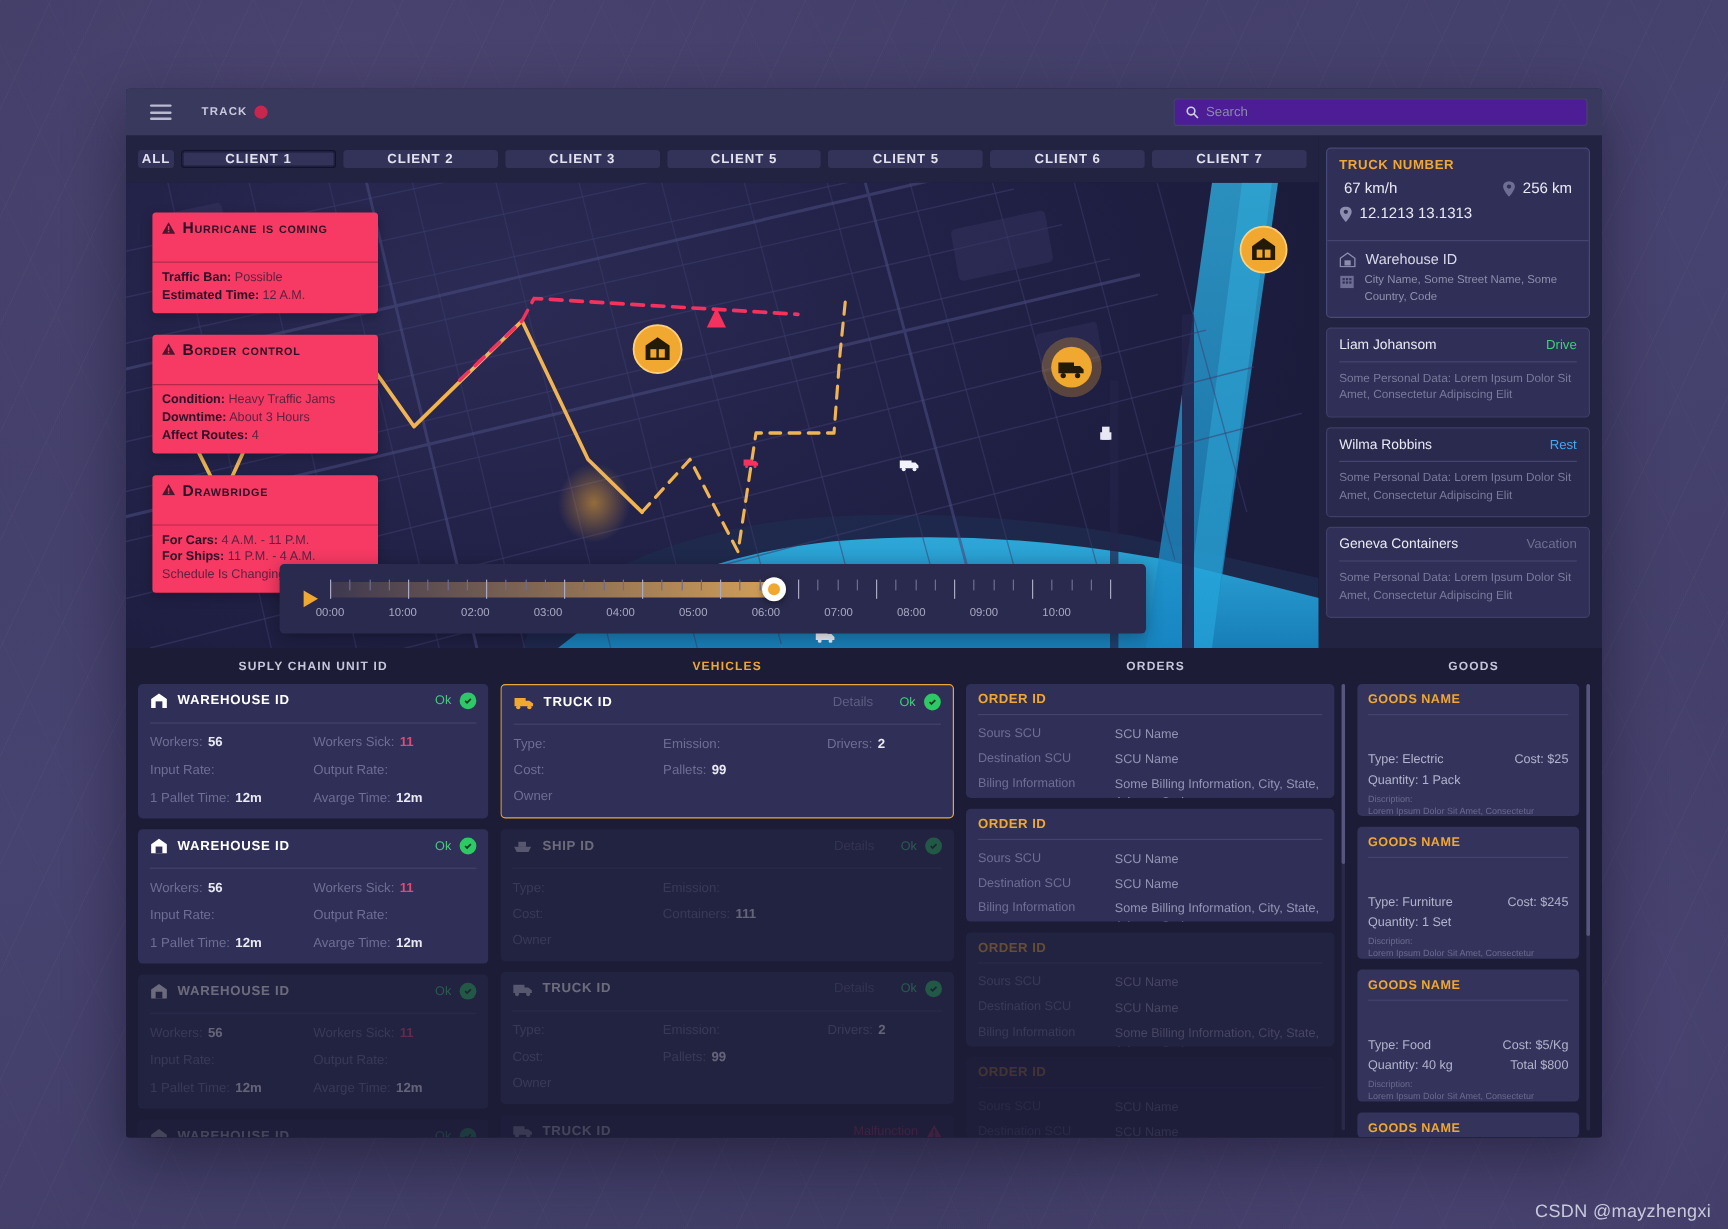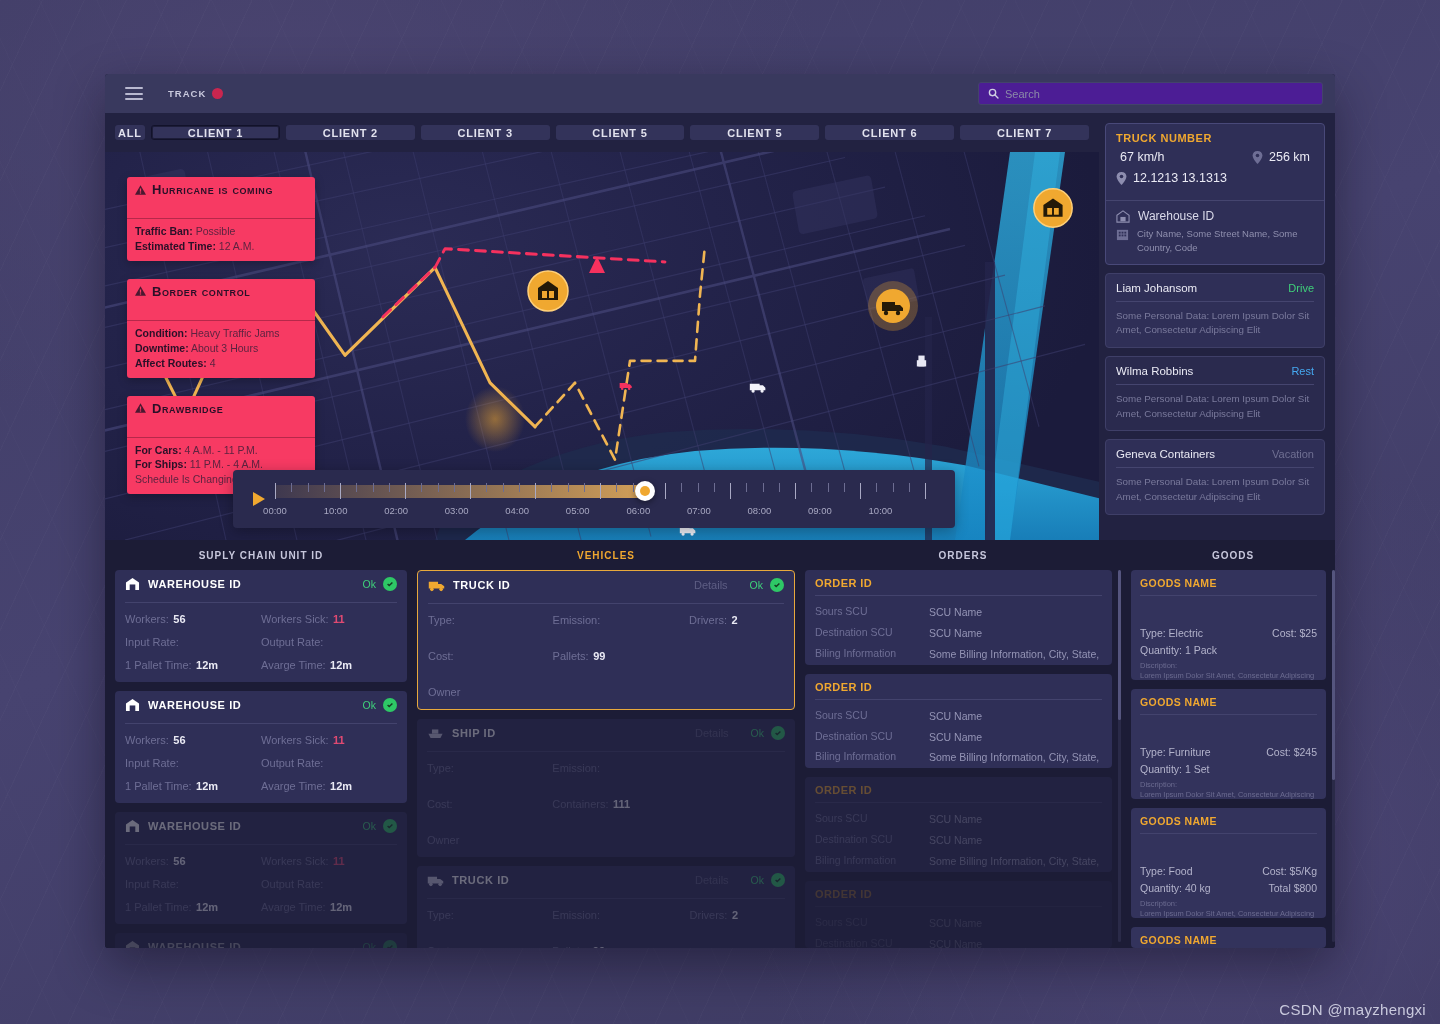--- a/index.html
+++ b/index.html
@@ -159,21 +159,21 @@
   .driver-name { color:#eaeaf4; font-size:11.5px; }
   .driver-status { font-size:11px; }
   .status-drive { color:#3fd07a; }
   .status-rest { color:#45a8f0; }
   .status-vacation { color:#6f6f92; }
   .driver-desc { color:#7a7a9c; font-size:9.8px; line-height:1.5; }
 
   
   .panels {
     flex:0 0 408px; height:408px;
-    display:flex; gap:10px; padding:8px 0 0 10px;
+    display:flex; gap:10px; padding:8px 10px 0 10px;
     background:#1c1c36; overflow:hidden;
   }
   .panel { display:flex; flex-direction:column; min-width:0; position:relative; }
   .panel.scu { flex:0 0 292px; }
   .panel.veh { flex:0 0 378px; }
   .panel.ord { flex:0 0 316px; }
   .panel.goods { flex:1; }
   .panel-title {
     text-align:center; font-size:10px; font-weight:bold; letter-spacing:1px;
     color:#c7c7dc; padding:2px 0 9px 0;
@@ -187,21 +187,21 @@
   .card.highlight { border:1px solid #e8a93c; }
   .card-head { display:flex; align-items:center; gap:8px; padding:7px 10px; }
   .card-head .hid { color:#ffffff; font-size:11px; font-weight:bold; letter-spacing:0.6px; }
   .card-head .details { color:#5e5e84; font-size:11px; margin-left:auto; }
   .card-head .status { margin-left:auto; display:flex; align-items:center; gap:7px; font-size:10.5px; color:#3fd07a; }
   .card-head .status.after-details { margin-left:14px; }
   .check-badge { width:14px; height:14px; border-radius:50%; background:#2ec866; display:flex; align-items:center; justify-content:center; }
   .card-body { padding:4px 10px 9px 10px; }
   .hsep { height:1px; background:#43436d; margin:0 0 6px 0; }
   .grid2 { display:grid; grid-template-columns: 1fr 1fr; row-gap:5px; }
-  .grid3 { display:grid; grid-template-columns: 1.05fr 1.15fr 0.8fr; row-gap:18px; }
+  .grid3 { display:grid; grid-template-columns: 1.05fr 1.15fr 0.8fr; row-gap:4px; }
   .lbl { color:#6e6e95; font-size:11px; }
   .val { color:#eaeaf4; font-size:11px; font-weight:bold; }
   .val.red { color:#e14a72; }
 
   .order-card { background:#2f2f57; border-radius:4px; overflow:hidden; }
   .order-head { padding:7px 10px 6px 10px; color:#f0a830; font-size:11px; font-weight:bold; letter-spacing:0.4px; }
   .order-body { padding:3px 10px 10px 10px; }
   .order-row { display:flex; gap:6px; margin-bottom:6px; }
   .order-row .ok-lbl { color:#6e6e95; font-size:10.5px; width:108px; flex:0 0 108px; }
   .order-row .ok-val { color:#9494b5; font-size:10.5px; line-height:1.42; }

